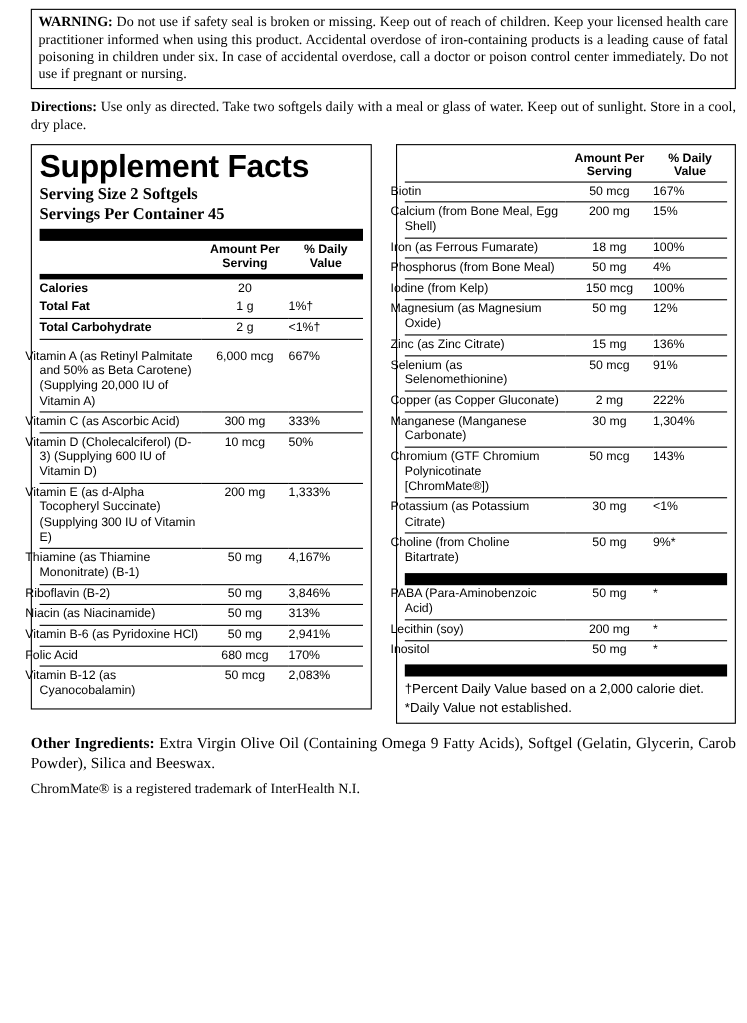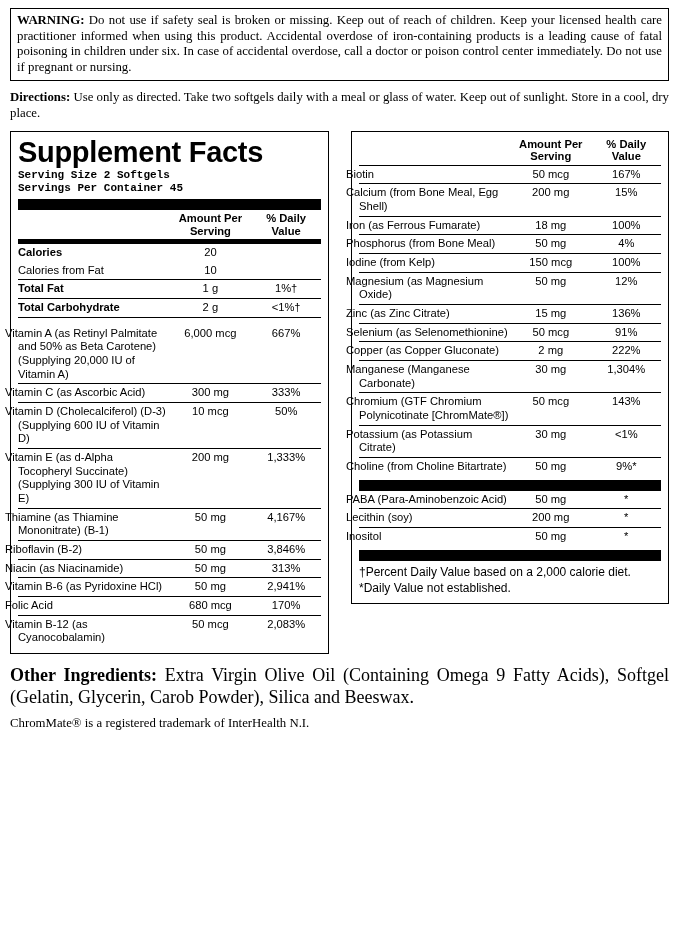--- a/index.html
+++ b/index.html
@@ -11,21 +11,21 @@
     width: 679px;
     height: 930px;
     font-family: "Liberation Serif", serif;
     color: #000000;
     font-size: 12.6px;
     line-height: 1.22;
     position: relative;
     overflow: hidden;
   }
   .page {
-    padding: 8px 10px 0 10px;
+    padding: 8px 10px 0 28px;
     box-sizing: border-box;
     width: 679px;
   }
   .warning-box {
     border: 1.5px solid #000;
     padding: 4px 6px 5px 6px;
     box-sizing: border-box;
     font-size: 12.8px;
     line-height: 1.22;
     text-align: justify;
@@ -60,23 +60,23 @@
   }
   .sf-title {
     font-family: "Liberation Sans", sans-serif;
     font-weight: bold;
     font-size: 29px;
     letter-spacing: -0.3px;
     line-height: 1.05;
     margin: 1px 0 2px 0;
   }
   .serving {
-    font-family: Liberation Mono, monospace;
+    font-family: Liberation Serif, serif;
     font-weight: bold;
-    font-size: 11px;
+    font-size: 15px;
     line-height: 1.18;
   }
   .bar-thick {
     height: 11px;
     background: #000;
     margin-top: 4px;
   }
   .bar-mid {
     height: 5px;
     background: #000;
@@ -91,21 +91,21 @@
     border-collapse: collapse;
     font-family: "Liberation Sans", sans-serif;
     font-size: 11.2px;
   }
   table.nf td {
     vertical-align: top;
     padding: 2px 0 2px 0;
   }
   .col-name { width: 50%; text-align: left; }
   .col-amt  { width: 27%; text-align: center; }
-  .col-dv   { width: 23%; text-align: center; }
+  .col-dv   { width: 23%; }
 
   .hdr td {
     font-weight: bold;
     text-align: center;
     padding-bottom: 2px;
     font-size: 11.2px;
     line-height: 1.12;
   }
   .hdr td.col-name { border: none; }
 
@@ -118,21 +118,21 @@
     text-indent: -13px;
   }
   .footnote {
     font-family: "Liberation Sans", sans-serif;
     font-size: 12px;
     line-height: 1.3;
     padding-top: 4px;
   }
   .other {
     margin-top: 10px;
-    font-size: 18px;
+    font-size: 14px;
     line-height: 1.25;
     text-align: justify;
   }
   .other b { font-weight: bold; }
   .trademark {
     margin-top: 7px;
     font-size: 12.8px;
   }
   .spacer-row td { height: 3px; padding: 0; }
 </style>
@@ -175,25 +175,20 @@
       <div class="bar-mid"></div>
 
       <table class="nf">
         <tbody>
             <tr class="noline">
           <td class="col-name b">Calories</td>
           <td class="col-amt">20</td>
           <td class="col-dv"></td>
         </tr>
         <tr class="line">
-          <td class="col-name indent">Calories from Fat</td>
-          <td class="col-amt">10</td>
-          <td class="col-dv"></td>
-        </tr>
-        <tr class="line">
           <td class="col-name b">Total Fat</td>
           <td class="col-amt">1 g</td>
           <td class="col-dv">1%†</td>
         </tr>
         <tr class="line">
           <td class="col-name b">Total Carbohydrate</td>
           <td class="col-amt">2 g</td>
           <td class="col-dv">&lt;1%†</td>
         </tr>
         <tr class="spacer-row">

